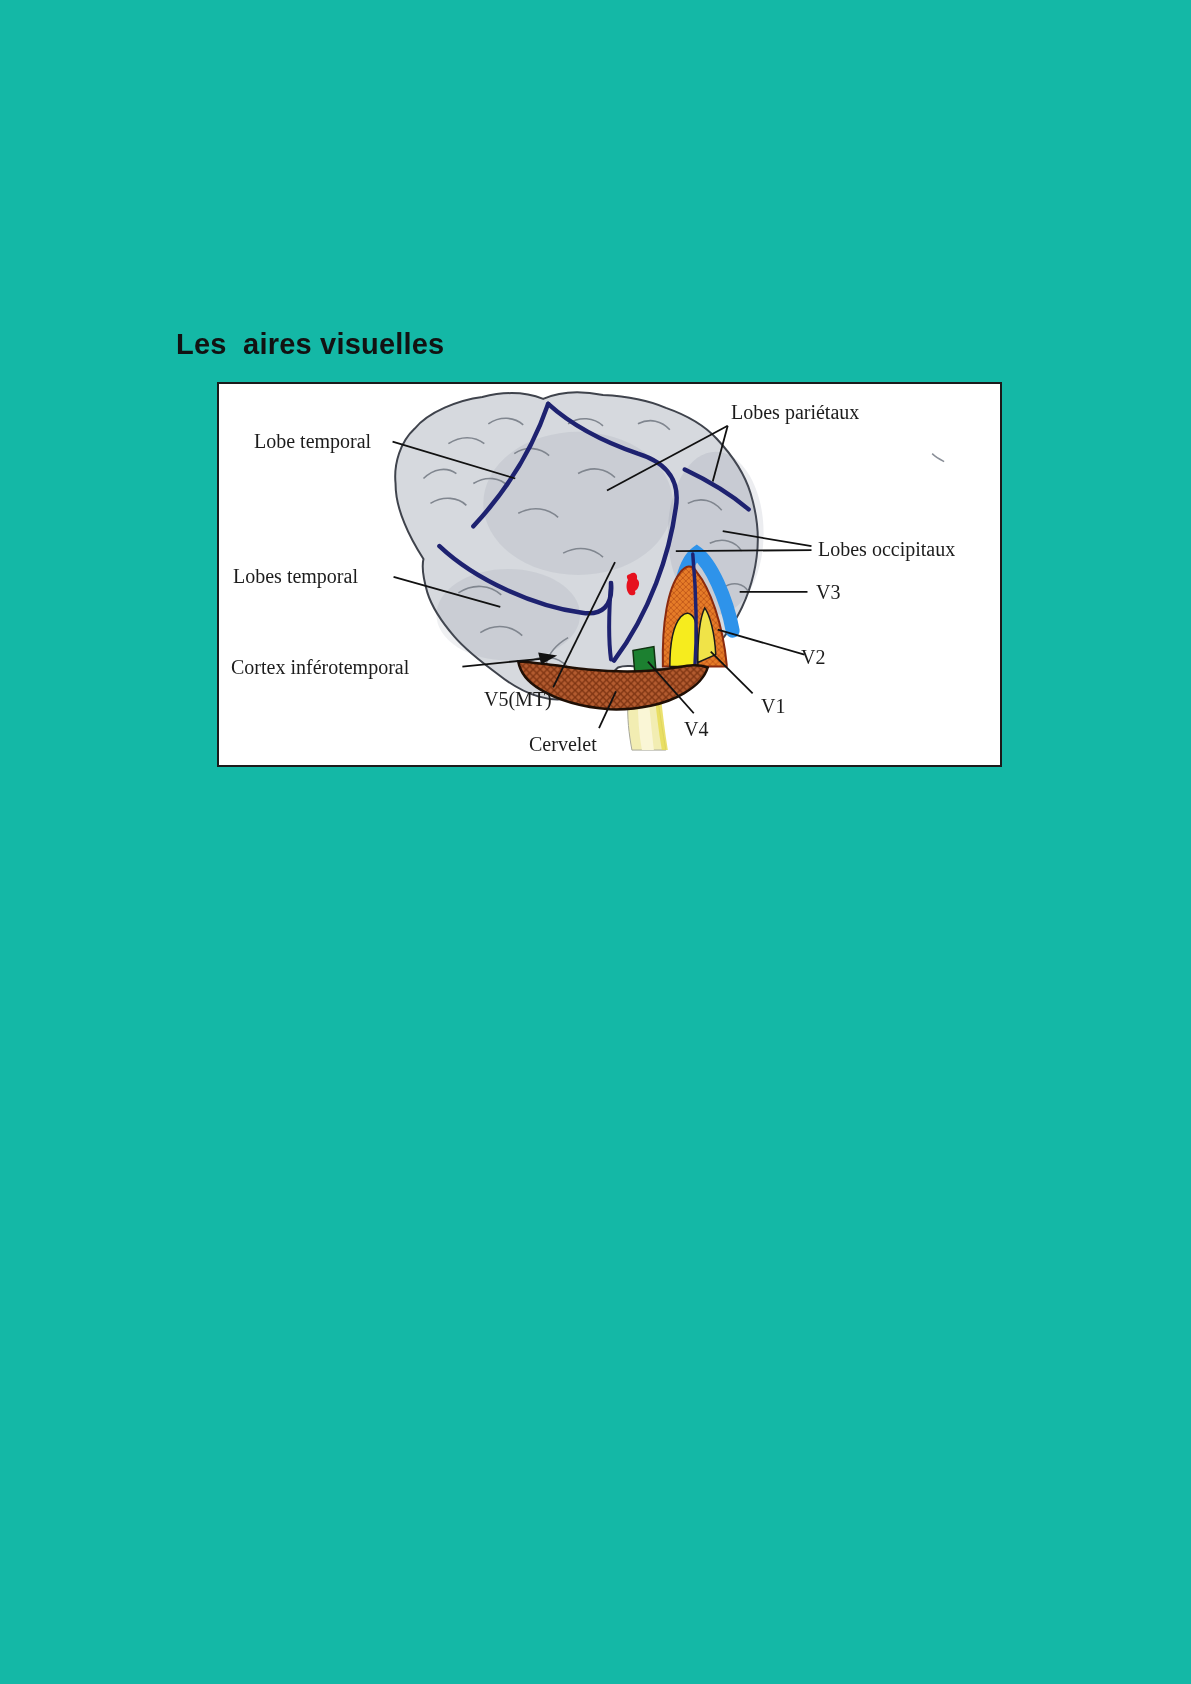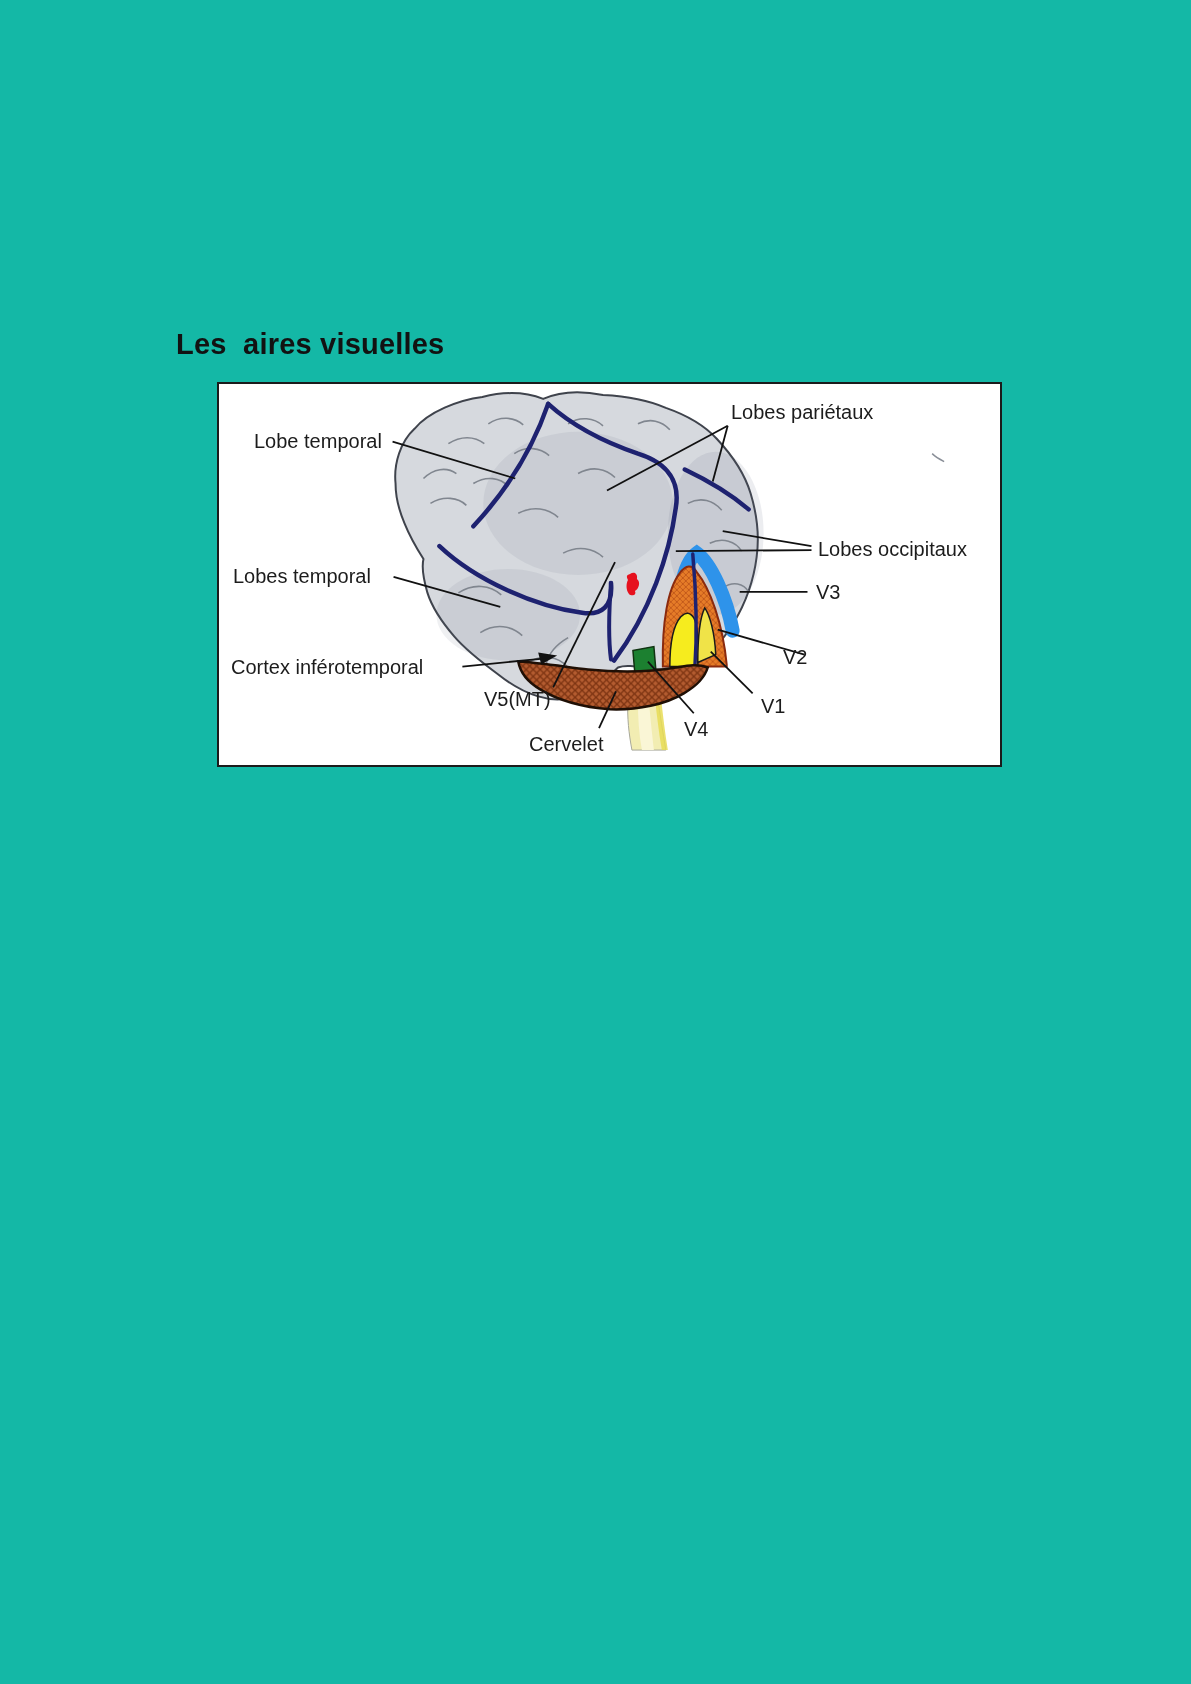--- a/index.html
+++ b/index.html
@@ -14,20 +14,21 @@
     position:absolute;left:176px;top:328px;
     font-size:29px;font-weight:bold;color:#121212;
     letter-spacing:0.2px;white-space:pre;
   }
   .figure-box{
     position:absolute;left:217px;top:382px;
     width:785px;height:385px;
     border:2px solid #1b1b1b;
     box-sizing:border-box;
     background:#ffffff;
+    font-family:Liberation Serif, serif;
   }
   .figure-box svg{position:absolute;left:0;top:0;}
   .fig-label{
     position:absolute;
     font-size:20px;color:#1c1c1c;
     white-space:nowrap;line-height:1.1;
   }
 </style>
 </head>
 <body>
@@ -147,21 +148,21 @@
         <path d="M244,284 L325,276"></path>
       </g>
       <polygon points="339,273 320,270 323,282" fill="#111111"></polygon>
     </svg>
 
     <div class="fig-label" style="left:512px;top:17px;">Lobes pariétaux</div>
     <div class="fig-label" style="left:35px;top:46px;">Lobe temporal</div>
     <div class="fig-label" style="left:599px;top:154px;">Lobes occipitaux</div>
     <div class="fig-label" style="left:597px;top:197px;">V3</div>
     <div class="fig-label" style="left:14px;top:181px;">Lobes temporal</div>
-    <div class="fig-label" style="left:564px;top:262px;">V2</div>
+    <div class="fig-label" style="left:582px;top:262px;">V2</div>
     <div class="fig-label" style="left:12px;top:272px;">Cortex inférotemporal</div>
     <div class="fig-label" style="left:265px;top:304px;">V5(MT)</div>
     <div class="fig-label" style="left:542px;top:311px;">V1</div>
     <div class="fig-label" style="left:465px;top:334px;">V4</div>
     <div class="fig-label" style="left:310px;top:349px;text-align:center;">Cervelet</div>
   </div>
 
 </div>
 
 </body></html>

